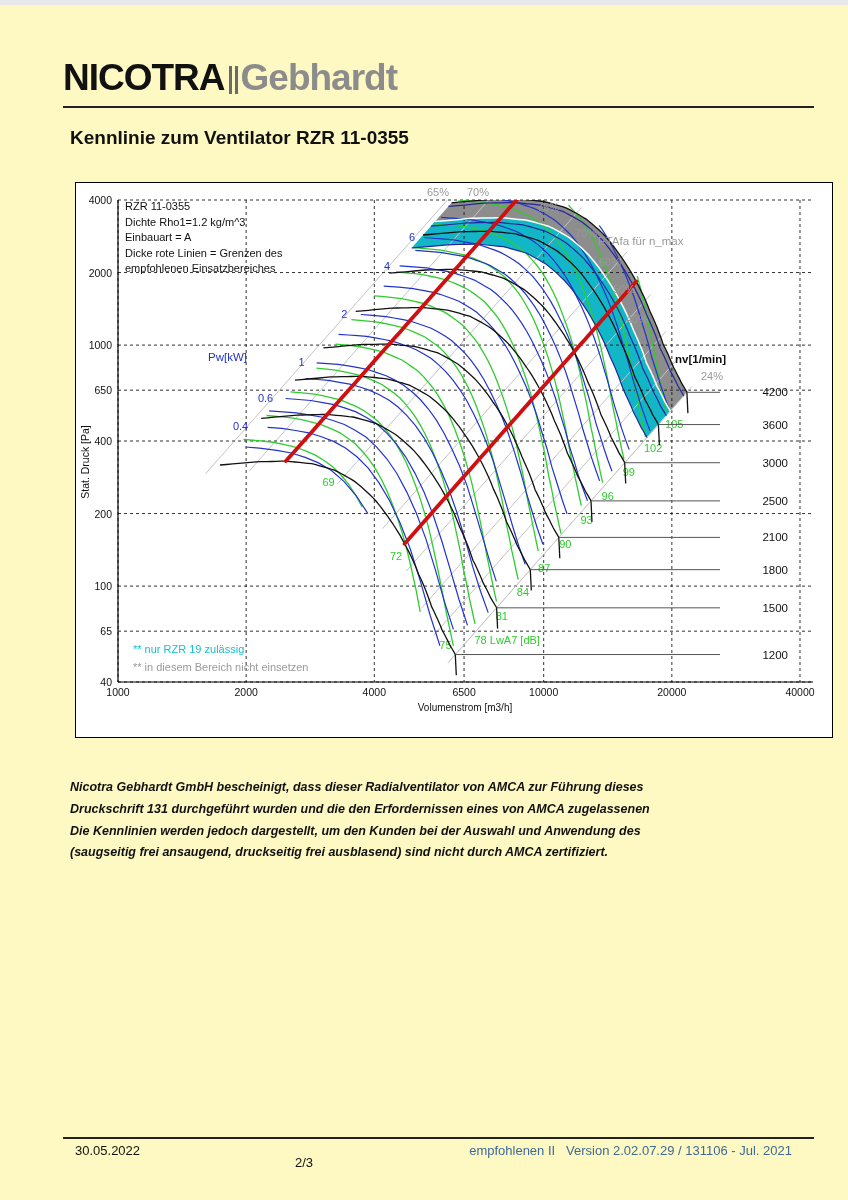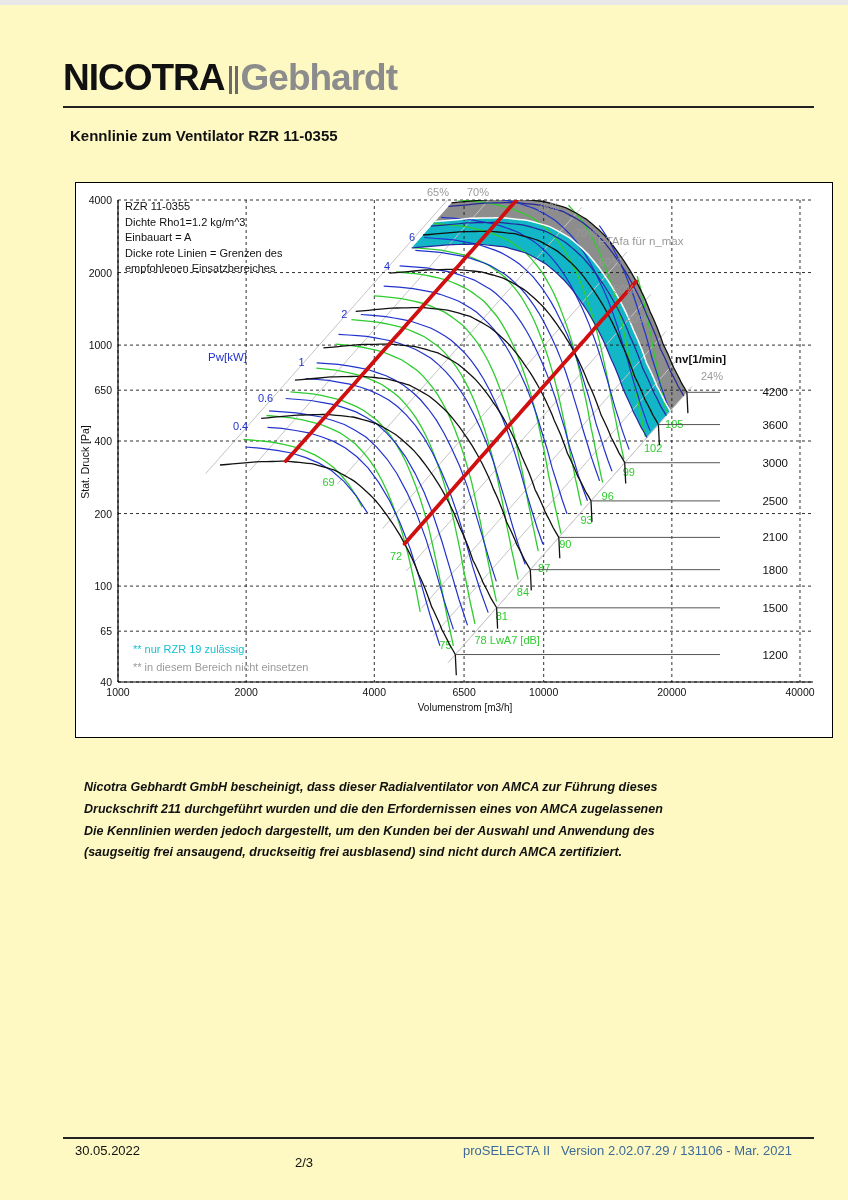--- a/index.html
+++ b/index.html
@@ -4,23 +4,23 @@
 <style>
   html,body{margin:0;padding:0;background:#e8e8e8;font-family:"Liberation Sans",sans-serif;}
   .page{position:relative;width:848px;height:1200px;background:#fef9c3;margin:5px auto;overflow:hidden;}
   .logo{position:absolute;left:63px;top:52px;white-space:nowrap;}
   .logo .nic{font-size:37px;font-weight:bold;color:#111111;letter-spacing:-1px;}
   .logo .bars{display:inline-block;width:3px;height:28px;margin:0 3px 0 4px;border-left:3px solid #6a6a6a;border-right:3px solid #6a6a6a;vertical-align:-4px;}
   .logo .geb{font-size:37px;font-weight:bold;color:#8c8c8c;letter-spacing:-1px;}
   .rule{position:absolute;background:#222222;}
   .top-rule{left:63px;top:101px;width:751px;height:2px;}
   .foot-rule{left:63px;top:1132px;width:751px;height:2px;}
-  .title{position:absolute;left:70px;top:122px;font-size:15px;font-weight:bold;color:#111111;}
+  .title{position:absolute;left:70px;top:122px;font-size:19px;font-weight:bold;color:#111111;}
   #chart{position:absolute;left:75px;top:177px;}
-  .para{position:absolute;left:84px;top:772px;width:600px;font-size:12.5px;font-weight:bold;font-style:italic;color:#111111;line-height:21.8px;}
+  .para{position:absolute;left:70px;top:772px;width:600px;font-size:12.5px;font-weight:bold;font-style:italic;color:#111111;line-height:21.8px;}
   .footer{position:absolute;left:63px;top:1138px;width:751px;font-size:13px;color:#111111;}
   .footer .dt{position:absolute;left:12px;top:0;}
   .footer .pg{position:absolute;left:232px;top:12px;}
   .footer .app{position:absolute;right:22px;top:0;color:#3d6a96;}
 </style>
 </head>
 <body>
 
 <div class="page">
 
@@ -208,26 +208,26 @@
         <text x="468.7" y="514" fill="#111" font-size="10.5" text-anchor="middle" font-family="&quot;Liberation Sans&quot;,sans-serif" font-weight="normal" transform="">10000</text>
         <text x="596.8484691541568" y="514" fill="#111" font-size="10.5" text-anchor="middle" font-family="&quot;Liberation Sans&quot;,sans-serif" font-weight="normal" transform="">20000</text>
         <text x="724.9969383083136" y="514" fill="#111" font-size="10.5" text-anchor="middle" font-family="&quot;Liberation Sans&quot;,sans-serif" font-weight="normal" transform="">40000</text>
         <text x="390" y="529" fill="#111" font-size="10" text-anchor="middle" font-family="&quot;Liberation Sans&quot;,sans-serif" font-weight="normal" transform="">Volumenstrom [m3/h]</text>
         <text x="0" y="0" fill="#111" font-size="10.5" text-anchor="middle" font-family="&quot;Liberation Sans&quot;,sans-serif" font-weight="normal" transform="translate(14,280) rotate(-90)">Stat. Druck [Pa]</text>
       </g>
     </svg>
 
   <div class="para" id="para">
       <div>Nicotra Gebhardt GmbH bescheinigt, dass dieser Radialventilator von AMCA zur Führung dieses</div>
-      <div>Druckschrift 211 durchgeführt wurden und die den Erfordernissen eines von AMCA zugelassenen</div>
+      <div>Druckschrift 131 durchgeführt wurden und die den Erfordernissen eines von AMCA zugelassenen</div>
       <div>Die Kennlinien werden jedoch dargestellt, um den Kunden bei der Auswahl und Anwendung des</div>
       <div>(saugseitig frei ansaugend, druckseitig frei ausblasend) sind nicht durch AMCA zertifiziert.</div>
     </div>
 
   <div class="rule foot-rule"></div>
 
   <div class="footer">
     <span class="dt">30.05.2022</span>
     <span class="pg">2/3</span>
-    <span class="app"><span>proSELECTA II</span>&nbsp;&nbsp;&nbsp;<span>Version 2.02.07.29 / 131106 - Mar. 2021</span></span>
+    <span class="app"><span>empfohlenen II</span>&nbsp;&nbsp;&nbsp;<span>Version 2.02.07.29 / 131106 - Jul. 2021</span></span>
   </div>
 
 </div>
 
 </body></html>

